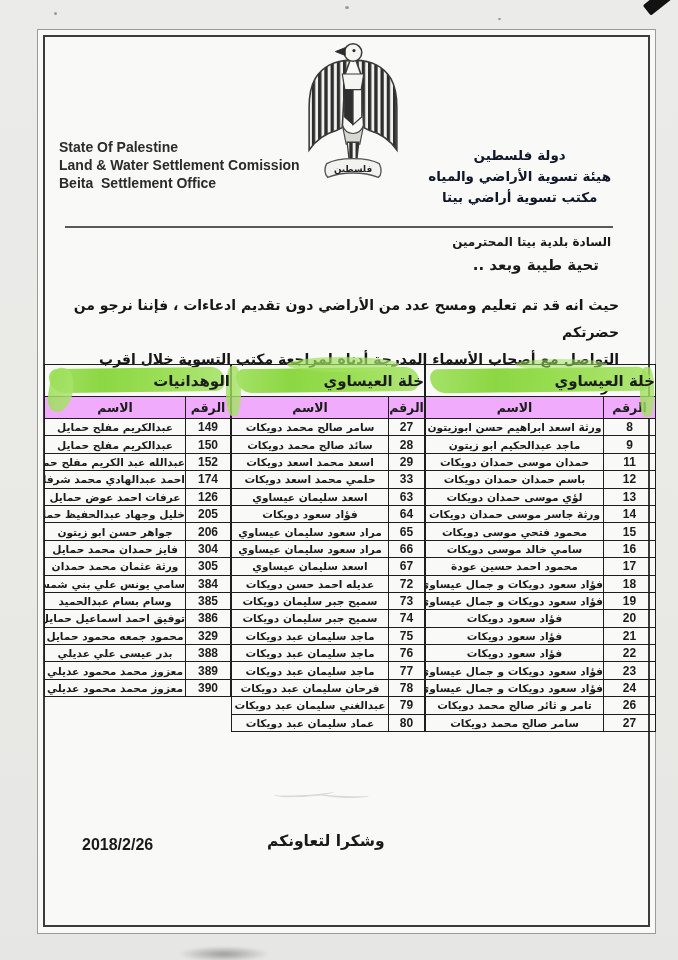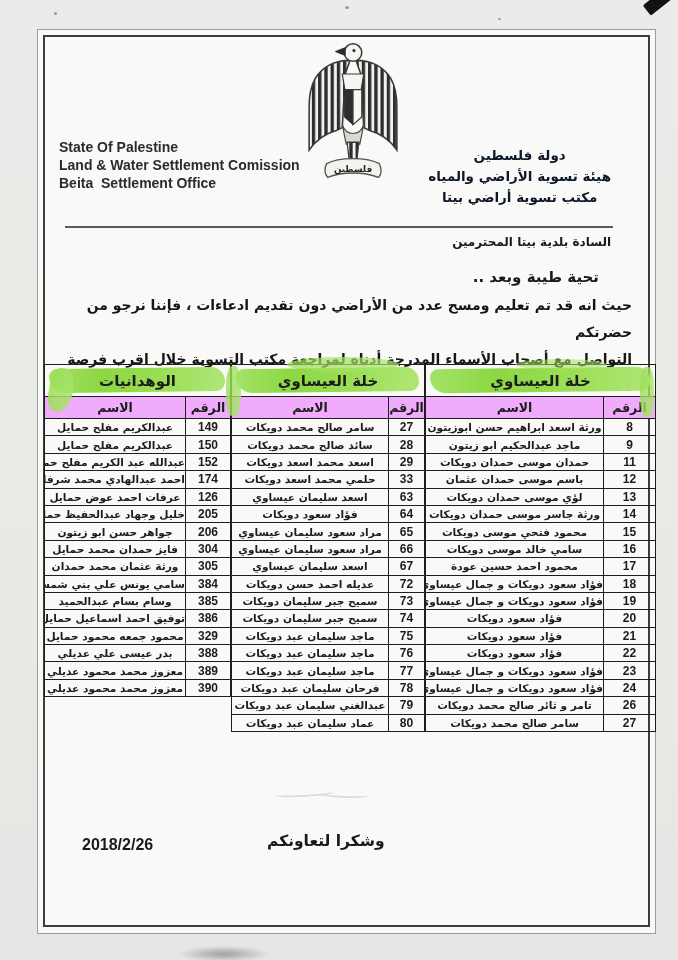--- a/index.html
+++ b/index.html
@@ -28,34 +28,34 @@
             font-weight:bold; font-size:14px; line-height:18px; color:#2b2b2b; }
   .hdr-en div { white-space:pre; }
   .hdr-ar { position:absolute; right:44px; top:99px; direction:rtl; text-align:center;
             font-weight:bold; font-size:13.5px; line-height:21px; color:#0f172a;margin-top:16px; }
   .divider { position:absolute; left:27px; top:196px; width:548px; height:0;
              border-top:2px solid #5a5a5a; }
 
   
   .salutation { position:absolute; right:44px; top:205px; direction:rtl;
                 font-weight:bold; font-size:12px; color:#1a1a1a; }
-  .greeting   { position:absolute; right:56px; top:238px; direction:rtl;
+  .greeting   { position:absolute; right:56px; top:226px; direction:rtl;
                 font-weight:bold; font-size:15px; color:#1a1a1a; }
-  .body-par   { position:absolute; right:23px; left:24px; top:262px; direction:rtl;
+  .body-par   { position:absolute; right:36px; left:24px; top:262px; direction:rtl;
                 text-align:right; font-weight:bold; font-size:14px; line-height:27px; color:#161616; }
 
   
   .tables { position:absolute; left:9px; top:334px; width:609px;
             display:flex; direction:rtl; align-items:flex-start; }
   table.sec { border-collapse:collapse; direction:rtl; table-layout:fixed; }
   table.sec-0 { width:230px; }
   table.sec-1 { width:193px; }
   table.sec-2 { width:186px; }
   .sec th, .sec td { border:1px solid #1e1e1e; overflow:hidden; white-space:nowrap; }
-  .title-row th { height:32px; position:relative; font-size:15px; font-weight:bold; text-align:center; }
+  .title-row th { height:32px; position:relative; font-size:15px; font-weight:bold; text-align:right; }
   .marker-bg { position:absolute; left:4px; right:5px; top:3px; bottom:4px;
                background:linear-gradient(92deg,#a4e268 0%,#8cd743 30%,#9ade54 62%,#afe677 100%);
                border-radius:9px 16px 10px 18px; transform:rotate(-0.7deg); }
   .title-text { position:relative; z-index:2; }
   .colhead-row th { height:22px; font-size:12.5px; font-weight:bold; text-align:center; background:#f0abfc; }
   .sec td { height:17.4px; text-align:center; }
   td.num  { font-size:12px; font-weight:bold; font-family:"Liberation Sans",sans-serif; }
   td.name { font-size:10.6px; font-weight:bold;margin-top:36px; }
   .sec-0 .col-num { width:52px; } .sec-0 .col-name { width:178px; }
   .sec-1 .col-num { width:36px; } .sec-1 .col-name { width:157px; }
@@ -182,21 +182,21 @@
           <tr>
             <td class="num">9</td>
             <td class="name">ماجد عبدالحكيم ابو زيتون</td>
           </tr>
           <tr>
             <td class="num">11</td>
             <td class="name">حمدان موسى حمدان دويكات</td>
           </tr>
           <tr>
             <td class="num">12</td>
-            <td class="name">باسم موسى حمدان عثمان</td>
+            <td class="name">باسم حمدان حمدان دويكات</td>
           </tr>
           <tr>
             <td class="num">13</td>
             <td class="name">لؤي موسى حمدان دويكات</td>
           </tr>
           <tr>
             <td class="num">14</td>
             <td class="name">ورثة جاسر موسى حمدان دويكات</td>
           </tr>
           <tr>

